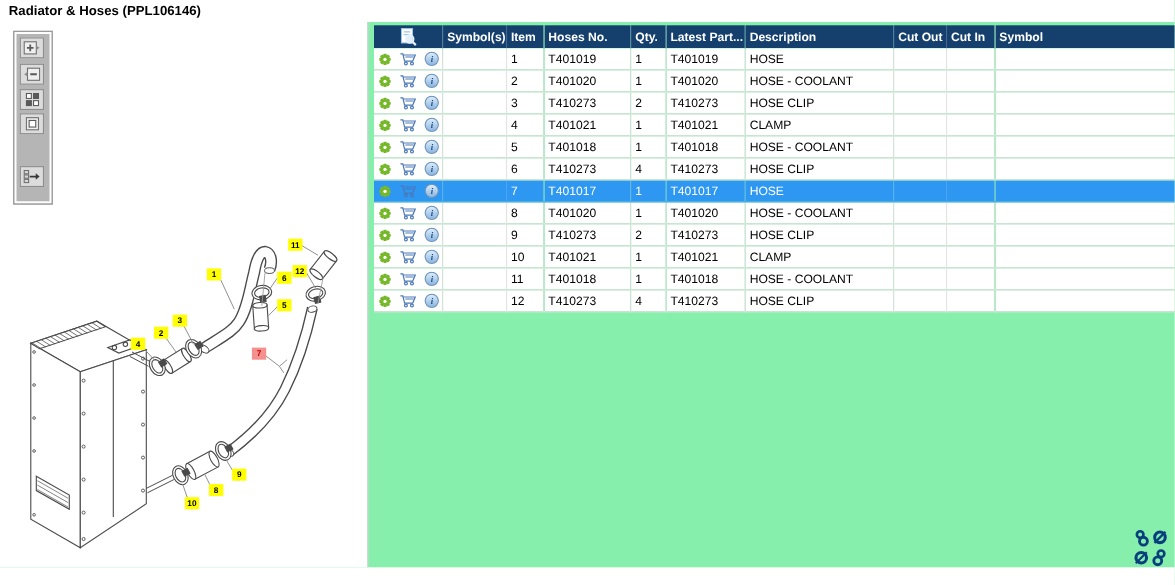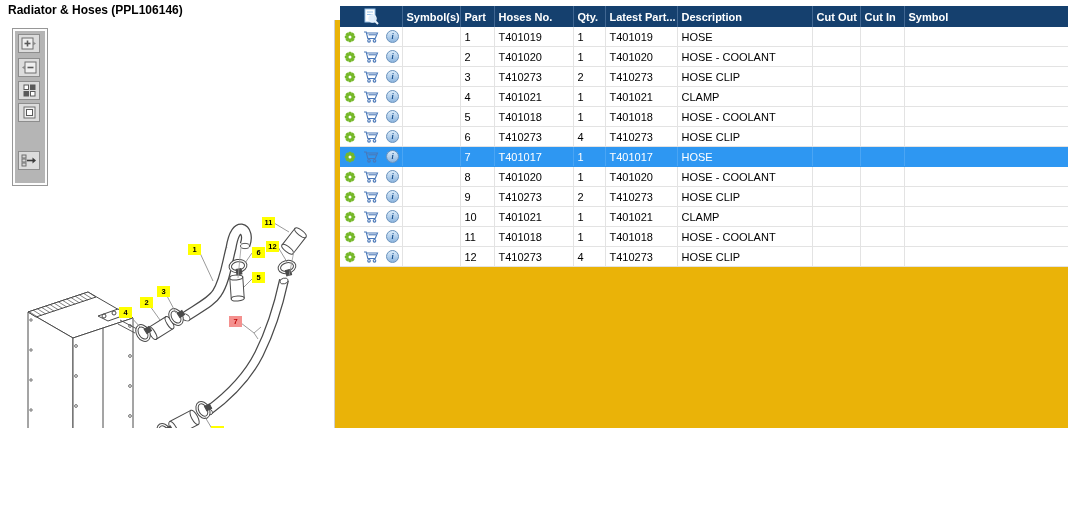--- a/index.html
+++ b/index.html
@@ -1,36 +1,36 @@
 <!DOCTYPE html>
 <html><head>
 <meta charset="utf-8">
 <style>
   html,body{margin:0;padding:0;background:#fff;}
-  #app{position:relative;width:1068px;height:428px;background:#eab308;overflow:hidden;
+  #app{position:relative;width:1068px;height:516px;background:#86efac;overflow:hidden;
        font-family:"Liberation Sans",sans-serif;-webkit-font-smoothing:antialiased;}
   
   #titlebar{position:absolute;left:0;top:0;width:1068px;height:20px;background:#fff;}
   #page-title{position:absolute;left:8px;top:3px;font-size:12px;font-weight:bold;color:#000;}
   
   #left-panel{position:absolute;left:0;top:20px;width:334px;height:512px;background:#fff;}
   #splitter{position:absolute;left:334px;top:20px;width:1px;height:512px;background:#cfcfcf;}
   
   #toolbar{position:absolute;left:12px;top:8px;width:34px;height:156px;background:#b5b5b5;
            border:1px solid #979797;box-shadow:inset 0 0 0 2px #fdfdfd;}
   .tb-btn{position:absolute;left:5px;width:22px;height:19px;background:#dcdcdc;border:1px solid #8d8d8d;
           display:flex;align-items:center;justify-content:center;padding:0;cursor:pointer;}
   .tb-btn svg{display:block;}
   
   #diagram-svg{position:absolute;left:0;top:0;}
   .callout{position:absolute;width:13px;height:11px;background:#ffff00;color:#000;
            font-size:7.5px;font-weight:bold;text-align:center;line-height:11px;cursor:pointer;}
   .callout.sel{background:#f4908e;color:#c00000;}
   
-  #table-wrap{position:absolute;left:340px;top:6px;width:728px;}
+  #table-wrap{position:absolute;left:340px;top:23px;width:728px;}
   table{border-collapse:collapse;table-layout:fixed;width:728px;font-size:11px;}
   thead th{background:#15406e;color:#fff;height:21px;font-weight:600;text-align:left;
            padding:0 4px;border-right:1px solid #416792;font-size:11px;white-space:nowrap;overflow:hidden;}
   thead th.c-actions{text-align:center;padding:0;}
   tbody td{height:19px;background:#fff;color:#000;border-bottom:1px solid #e3e3e3;border-right:1px solid #e3e3e3;
            padding:0 4px;white-space:nowrap;overflow:hidden;}
   tbody td.c-actions{padding:0 2px;}
   tr.sel td{background:#2e97f2;color:#fff;border-bottom-color:#2e97f2;border-right-color:#4aa5f4;}
   .icn{display:inline-block;vertical-align:middle;margin:0 2px;cursor:pointer;}
   .info-badge{display:inline-block;vertical-align:middle;margin:0 2px;width:11px;height:11px;border-radius:50%;
@@ -271,21 +271,21 @@
             <th class="c-actions">
   <svg width="18" height="17" viewBox="0 0 18 17" style="display:block;margin:0 auto;">
     <rect x="3" y="1" width="10" height="13" fill="#fff" stroke="#9cc4e8"></rect>
     <line x1="5" y1="4" x2="11" y2="4" stroke="#9cc4e8"></line>
     <line x1="5" y1="6.5" x2="11" y2="6.5" stroke="#9cc4e8"></line>
     <circle cx="10.5" cy="10.5" r="3.6" fill="rgba(220,235,250,0.85)" stroke="#e8f1fa" stroke-width="1.4"></circle>
     <line x1="13" y1="13" x2="16" y2="16" stroke="#e8f1fa" stroke-width="2"></line>
   </svg>
 </th>
             <th class="c-symbols">Symbol(s)</th>
-            <th class="c-item">Part</th>
+            <th class="c-item">Item</th>
             <th class="c-parts_no">Hoses No.</th>
             <th class="c-qty">Qty.</th>
             <th class="c-latest_part">Latest Part...</th>
             <th class="c-description">Description</th>
             <th class="c-cut_out">Cut Out</th>
             <th class="c-cut_in">Cut In</th>
             <th class="c-comment">Symbol</th>
           </tr>
         </thead>
       <tbody id="tbody">

